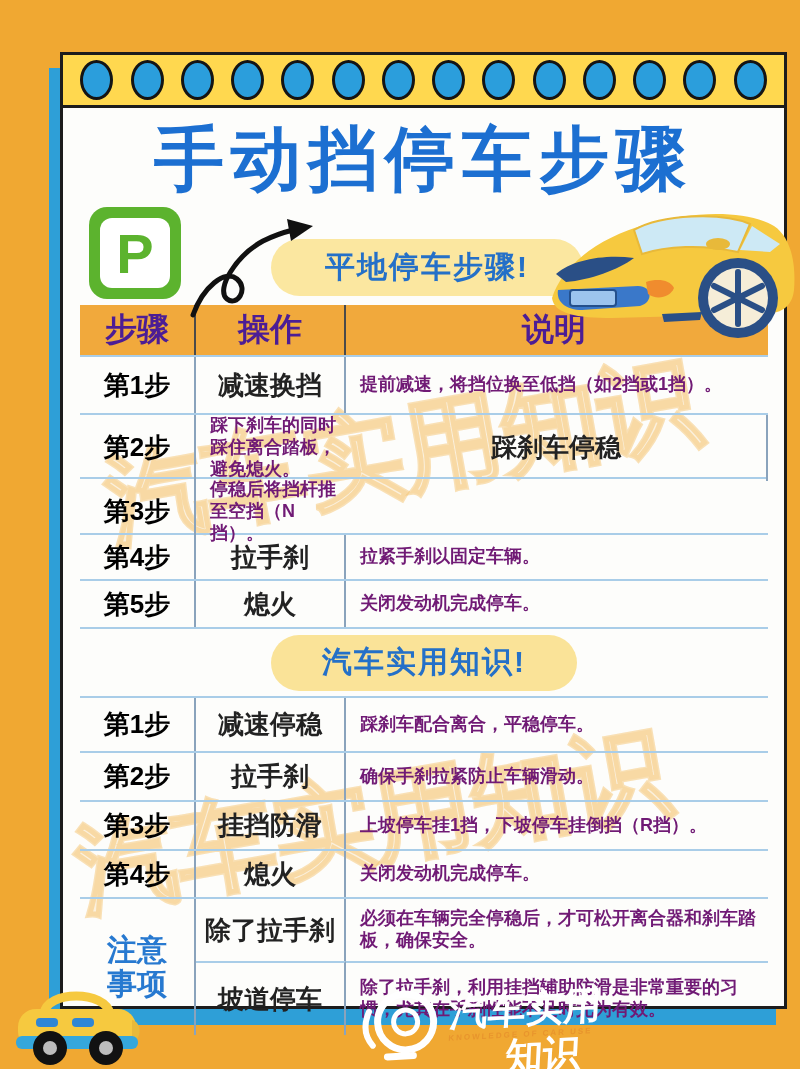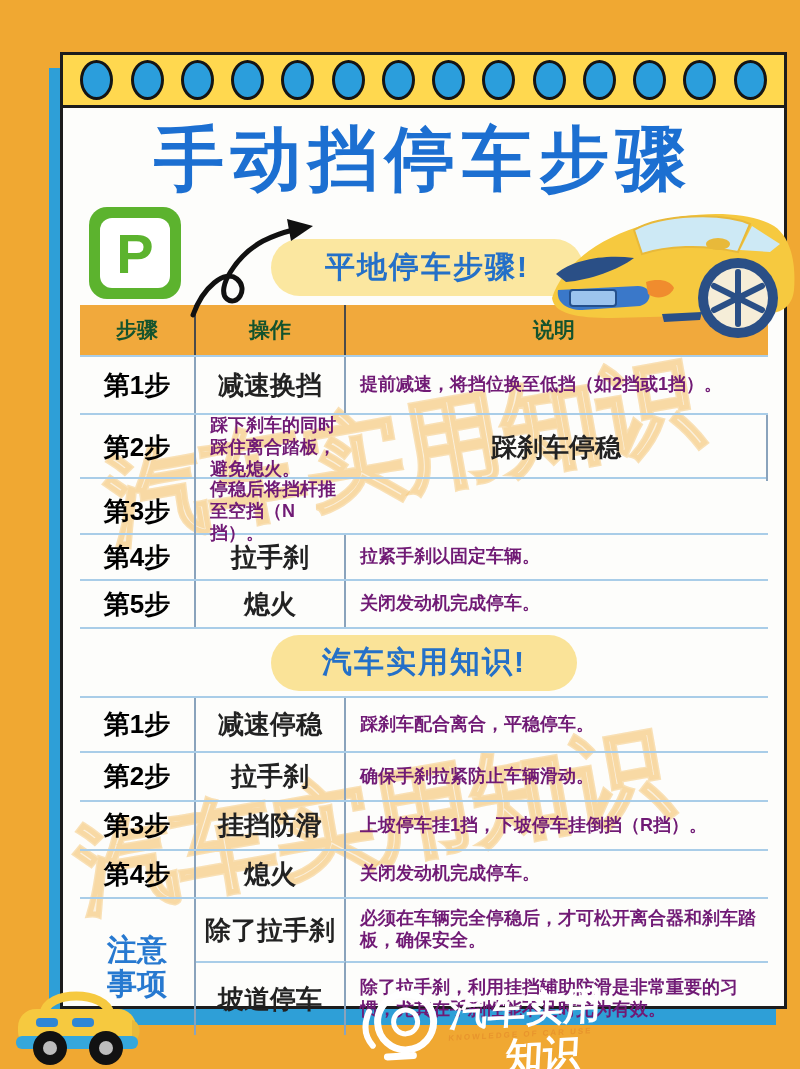--- a/index.html
+++ b/index.html
@@ -69,21 +69,21 @@
 
   
   .tbl{position:absolute;left:17px;top:250px;width:688px;z-index:2;}
   .row{display:grid;grid-template-columns:116px 150px 1fr;border-top:2px solid #A9CDE8;}
   .row:first-child{border-top:none;}
   .cell{display:flex;align-items:center;}
   .c1{justify-content:center;border-right:2px solid #8AA3BC;}
   .c2{justify-content:center;border-right:2px solid #8AA3BC;}
   .c3{padding-left:14px;padding-right:6px;}
   .header{background:#F1A93C;}
-  .header .cell{font-size:21px;font-weight:800;color:#14532d;}
+  .header .cell{font-size:32px;font-weight:800;color:#4c1d95;}
   .header .c1,.header .c2{border-right:2px solid #4a4a4a;}
   .step{font-size:26px;font-weight:800;color:#000000;}
   .action{font-size:26px;font-weight:900;color:#222;}
   .desc{font-size:18px;font-weight:600;color:#701a75;line-height:1.22;}
   .banner-row{display:flex;align-items:center;justify-content:center;border-top:2px solid #A9CDE8;}
   .pill-slope{width:306px;height:56px;background:#FAE398;}
   
   .notes{display:grid;grid-template-columns:116px 150px 1fr;grid-template-rows:62px 74px;border-top:2px solid #A9CDE8;}
   .note-label{
     grid-row:1/3;display:flex;align-items:center;justify-content:center;text-align:center;

